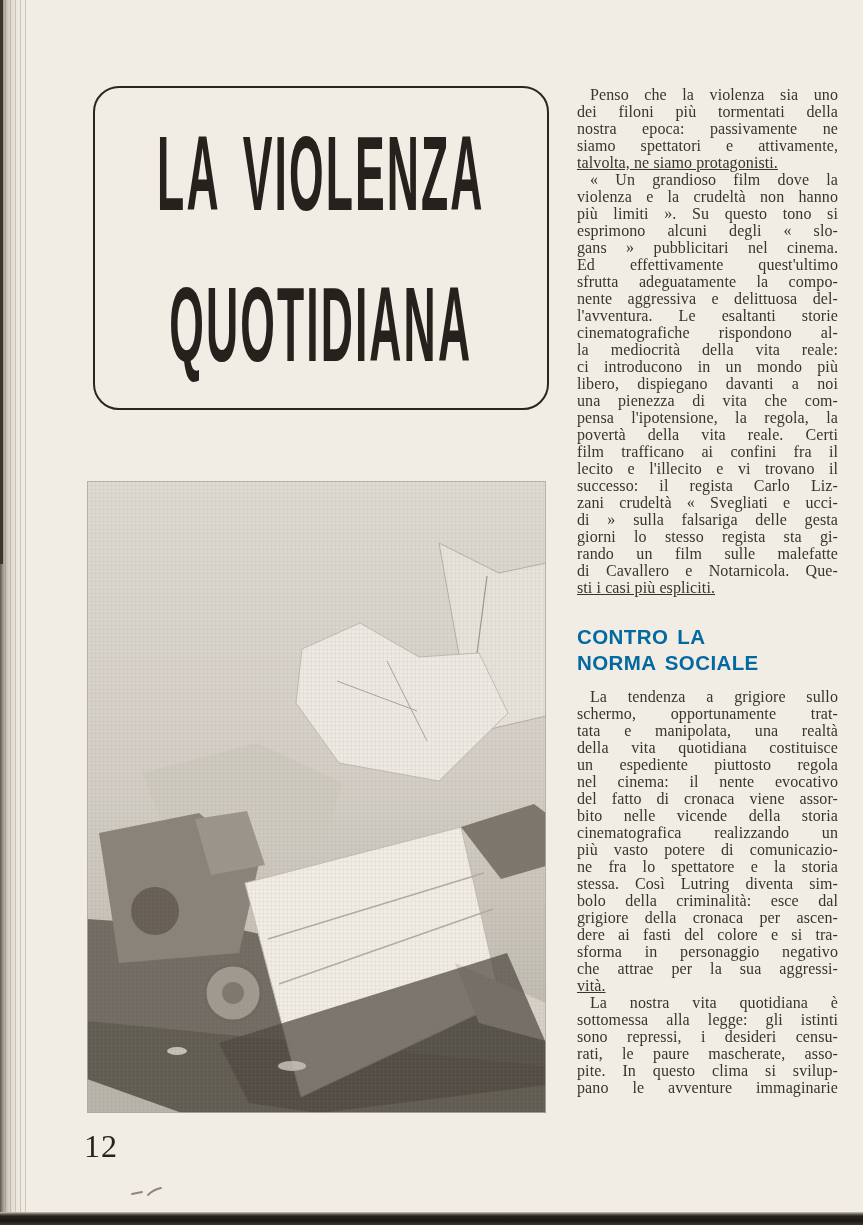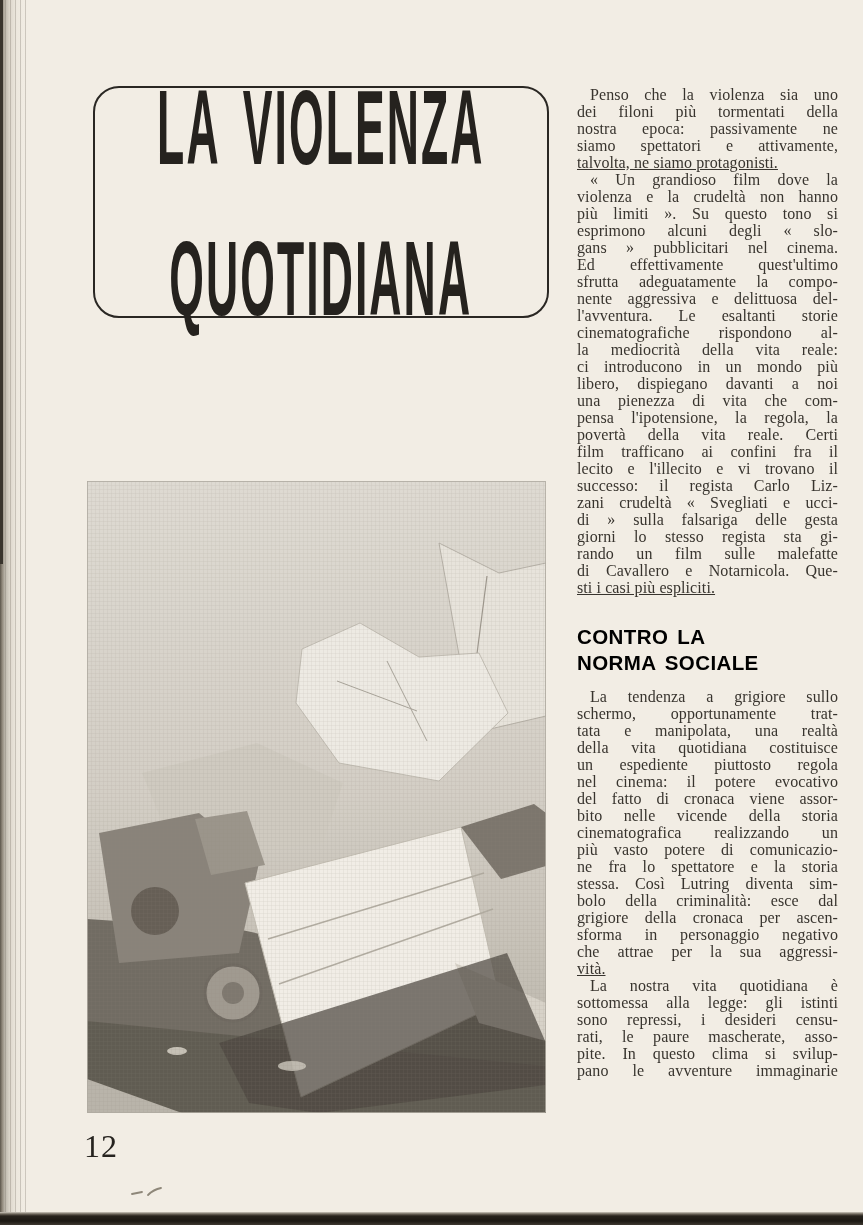--- a/index.html
+++ b/index.html
@@ -18,21 +18,21 @@
   .binding-dark-top{
     position:absolute;left:0;top:0;width:3px;height:46%;
     background:#38332c;
   }
   .bottom-band{
     position:absolute;left:0;bottom:0;width:100%;height:13px;
     background:linear-gradient(180deg,#cfc9bf 0,#6e665b 2px,#28231d 4px,#1c1813 9px,#3e3830 13px);
   }
   
   .title-box{
-    position:absolute;left:93px;top:86px;width:456px;height:232px;
+    position:absolute;left:93px;top:86px;width:456px;height:324px;
     border:2.5px solid #2a2723;border-radius:26px;box-sizing:border-box;
     display:flex;flex-direction:column;align-items:center;justify-content:center;gap:45px;
   }
   .title-line{
     font-family:"Liberation Sans",sans-serif;font-weight:bold;
     font-size:106px;line-height:1;letter-spacing:5px;word-spacing:22px;
     color:#25221e;white-space:nowrap;
     transform:scaleX(.42);transform-origin:center;
   }
   
@@ -42,21 +42,21 @@
   .column{position:absolute;left:577px;top:86px;width:261px;color:#38342e;}
   .tline{
     font-size:16px;line-height:17px;letter-spacing:.1px;
     text-align:justify;text-align-last:justify;
   }
   .tline.last{text-align-last:left;text-decoration:underline;}
   .tline.first{text-indent:13px;}
   .heading{
     font-family:"Liberation Sans",sans-serif;font-weight:bold;
     font-size:20.5px;line-height:26px;letter-spacing:.4px;word-spacing:3px;
-    color:#000000;margin:28px 0 12px;
+    color:#0369a1;margin:28px 0 12px;
   }
   .page-number{
     position:absolute;left:84px;top:1128px;
     font-family:Liberation Serif, serif;font-size:32px;letter-spacing:1px;
     color:#26231f;
   }
   .pen-mark{position:absolute;left:130px;top:1184px;width:34px;height:16px;}
 </style>
 </head>
 <body>
@@ -162,29 +162,30 @@
       <div>CONTRO LA</div>
       <div>NORMA SOCIALE</div>
     </div>
     <div id="body-block">
         <div class="para">
           <div class="tline first">La tendenza a grigiore sullo</div>
           <div class="tline">schermo, opportunamente trat-</div>
           <div class="tline">tata e manipolata, una realtà</div>
           <div class="tline">della vita quotidiana costituisce</div>
           <div class="tline">un espediente piuttosto regola</div>
-          <div class="tline">nel cinema: il potere evocativo</div>
+          <div class="tline">nel cinema: il nente evocativo</div>
           <div class="tline">del fatto di cronaca viene assor-</div>
           <div class="tline">bito nelle vicende della storia</div>
           <div class="tline">cinematografica realizzando un</div>
           <div class="tline">più vasto potere di comunicazio-</div>
           <div class="tline">ne fra lo spettatore e la storia</div>
           <div class="tline">stessa. Così Lutring diventa sim-</div>
           <div class="tline">bolo della criminalità: esce dal</div>
           <div class="tline">grigiore della cronaca per ascen-</div>
+          <div class="tline">dere ai fasti del colore e si tra-</div>
           <div class="tline">sforma in personaggio negativo</div>
           <div class="tline">che attrae per la sua aggressi-</div>
           <div class="tline last">vità.</div>
         </div>
         <div class="para">
           <div class="tline first">La nostra vita quotidiana è</div>
           <div class="tline">sottomessa alla legge: gli istinti</div>
           <div class="tline">sono repressi, i desideri censu-</div>
           <div class="tline">rati, le paure mascherate, asso-</div>
           <div class="tline">pite. In questo clima si svilup-</div>

